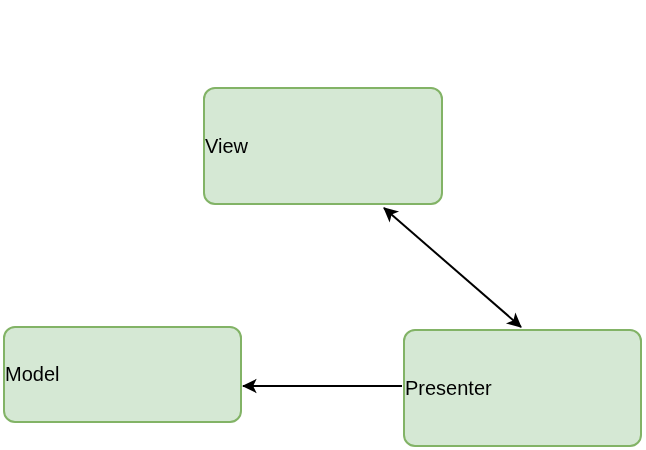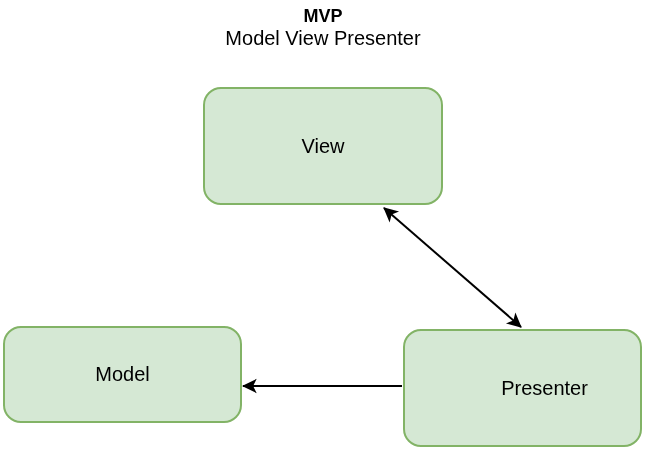--- a/index.html
+++ b/index.html
@@ -30,54 +30,49 @@
   }
   .subtitle {
     font-size: 20px;
     line-height: 22px;
   }
   .node {
     position: absolute;
     box-sizing: border-box;
     background: var(--node-fill, #d5e8d4);
     border: 2px solid var(--node-border, #82b366);
-    border-radius: 18px;
+    border-radius: 12px;
     display: flex;
     align-items: center;
-    justify-content: center;
   }
   .node-label {
     font-size: 20px;
     color: var(--text, #000000);
   }
   #node-view      { left: 203px; top:  87px; width: 240px; height: 118px; }
   #node-model     { left:   3px; top: 326px; width: 239px; height: 97px; }
-  #node-presenter { left: 403px; top: 329px; width: 239px; height: 118px; padding-left: 44px; }
+  #node-presenter { left: 403px; top: 329px; width: 239px; height: 118px; }
   .edges {
     position: absolute;
     left: 0;
     top: 0;
     width: 646px;
     height: 450px;
     pointer-events: none;
   }
   .edge-line {
     stroke: var(--arrow, #000000);
     stroke-width: 2;
   }
 </style>
 </head>
 <body>
 
 <div class="canvas">
 
-  <div class="title-block">
-    <div class="title">MVP</div>
-    <div class="subtitle">Model View Presenter</div>
-  </div>
 
   <div class="node" id="node-view">
     <span class="node-label">View</span>
   </div>
 
   <div class="node" id="node-model">
     <span class="node-label">Model</span>
   </div>
 
   <div class="node" id="node-presenter">

